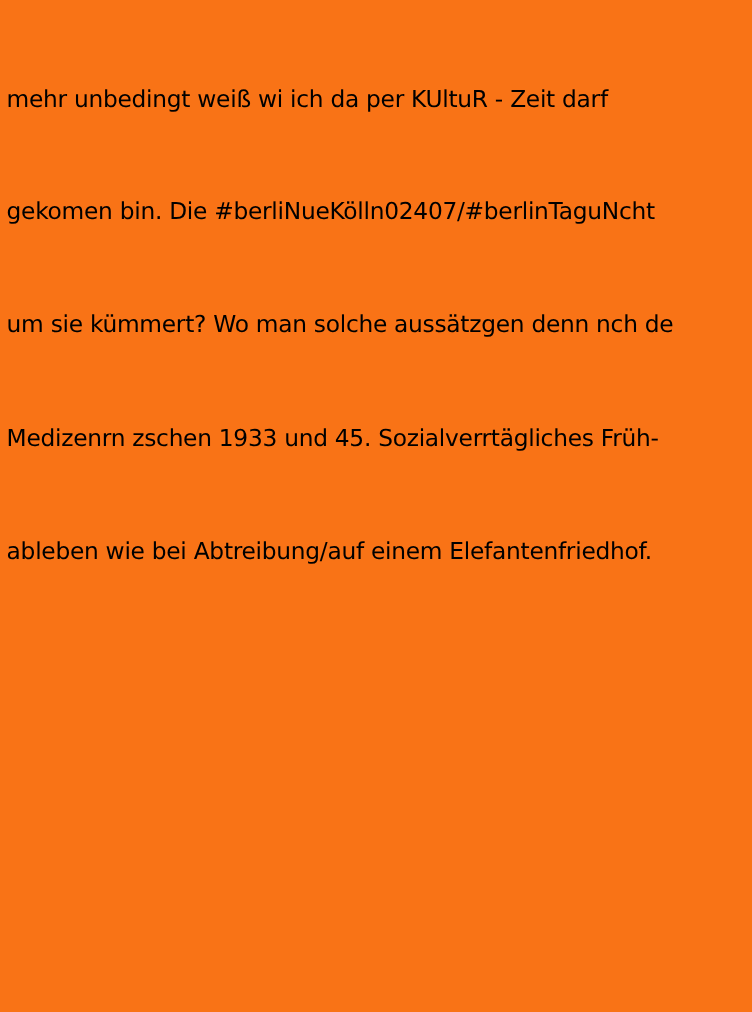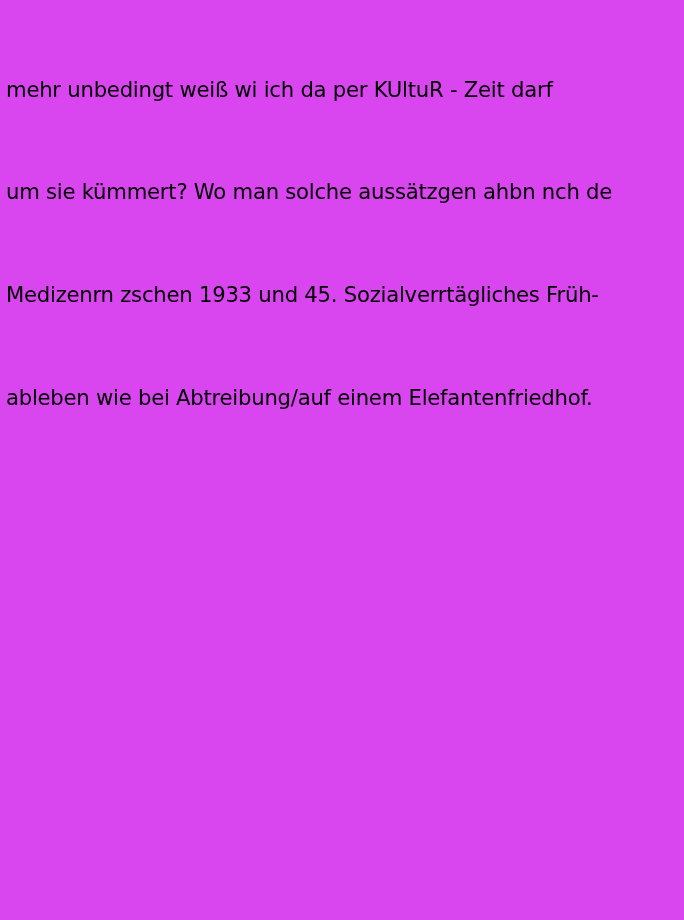--- a/index.html
+++ b/index.html
@@ -10,21 +10,21 @@
   body {
     width: 684px;
     height: 920px;
     overflow: hidden;
     font-family: "DejaVu Sans", sans-serif;
   }
   #page {
     width: 684px;
     height: 920px;
     position: relative;
-    background: #d946ef;
+    background: #f97316;
     box-sizing: border-box;
     padding: 4px 6px 0 6px;
   }
   .text-body {
     font-family: "DejaVu Sans", sans-serif;
     font-size: 21.2px;
     line-height: 34.3px;
     color: #000000;
     letter-spacing: -0.2px;
     white-space: pre-wrap;
@@ -39,21 +39,22 @@
     color: #000000;
     letter-spacing: -0.25px;
   }
 </style>
 </head>
 <body>
 
 <div id="page">
   <div class="text-body">
     <span class="line">mehr unbedingt weiß wi ich da per KUltuR - Zeit darf</span>
-    <span class="line">um sie kümmert? Wo man solche aussätzgen ahbn nch de</span>
+    <span class="line">gekomen bin. Die #berliNueKölln02407/#berlinTaguNcht</span>
+    <span class="line">um sie kümmert? Wo man solche aussätzgen denn nch de</span>
     <span class="line">Medizenrn zschen 1933 und 45. Sozialverrtägliches Früh-</span>
     <span class="line">ableben wie bei Abtreibung/auf einem Elefantenfriedhof.</span>
     
     
     
     
     
     
     
     

